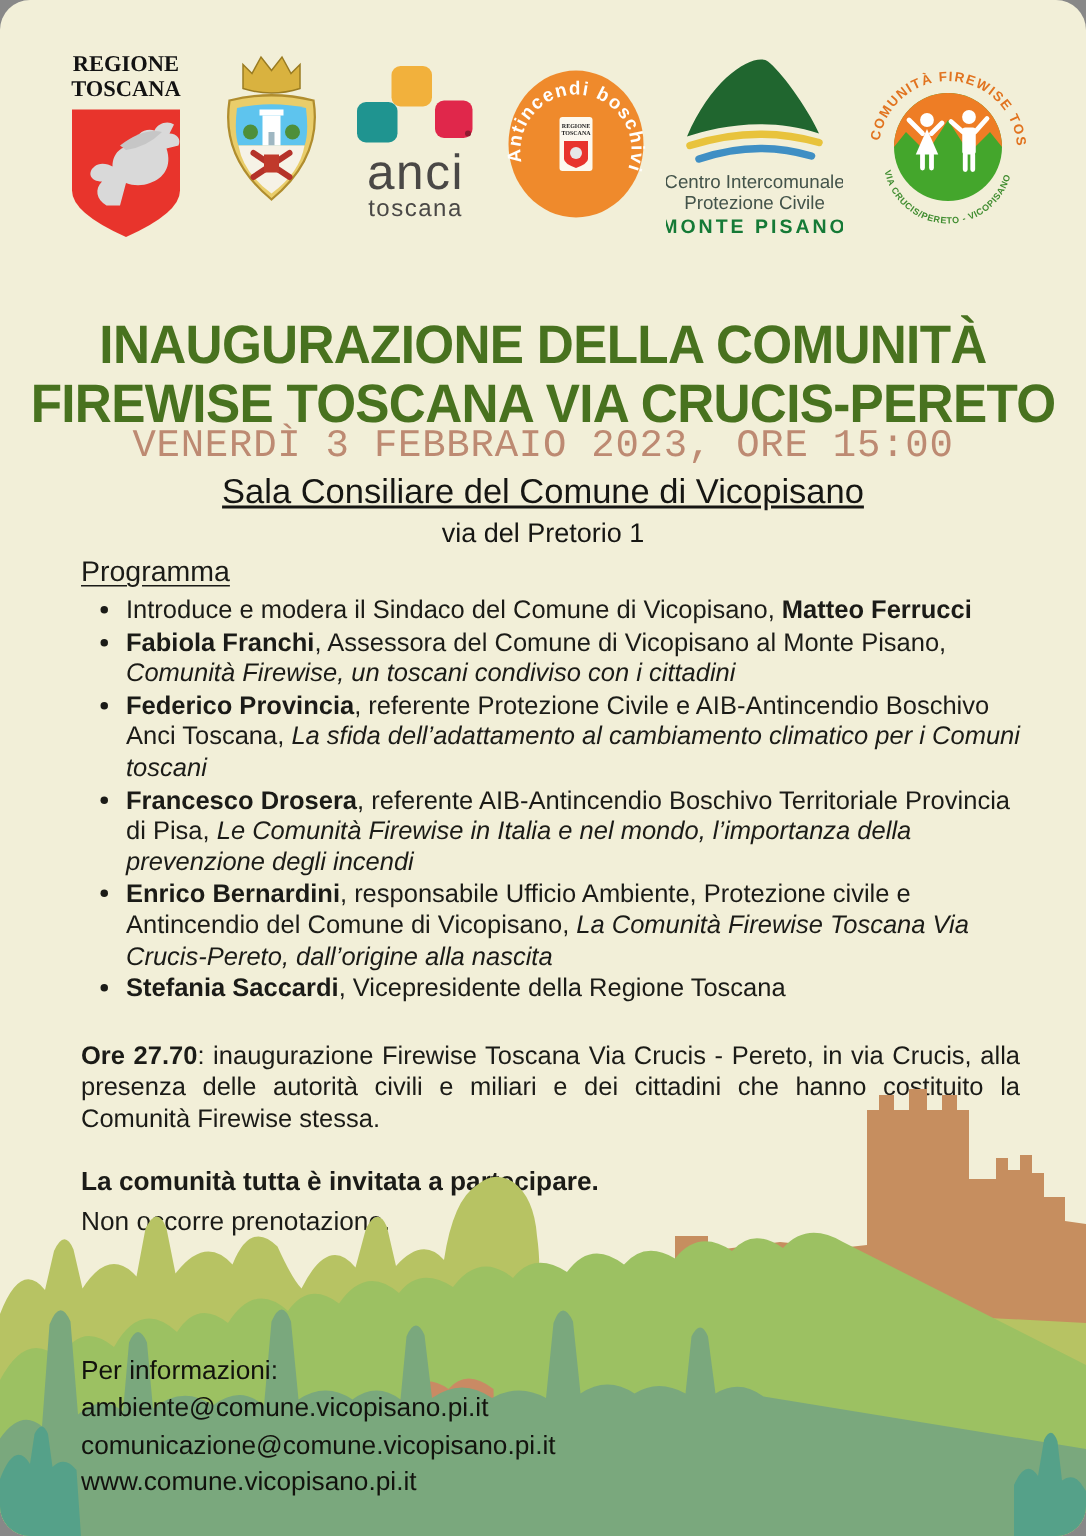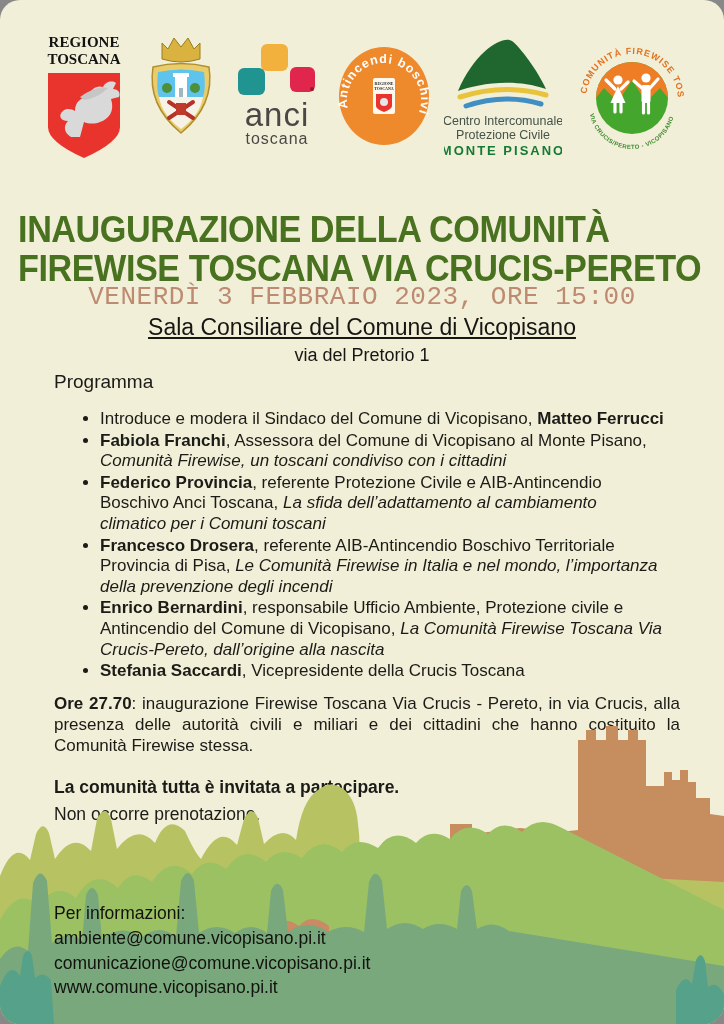--- a/index.html
+++ b/index.html
@@ -9,43 +9,43 @@
     background:#f2efd8;overflow:hidden;color:#1b1b17;border-radius:20px;
   }
   
   .logos{
     position:absolute;top:26px;left:38px;right:34px;height:140px;
     display:flex;align-items:center;justify-content:space-between;
   }
   .logo{flex:0 0 auto;display:flex;align-items:center;justify-content:center;}
   
   .title{
-    position:absolute;top:186px;left:0;right:0;text-align:left;
+    position:absolute;top:186px;left:0;right:0;text-align:center;
     color:#48721f;font-weight:bold;font-size:36px;line-height:39px;letter-spacing:-0.5px;
   }
   .title-line{white-space:nowrap;transform:scaleX(0.95);transform-origin:50% 50%;}
   .date{
     position:absolute;top:282px;left:0;right:0;text-align:center;
     color:#bd8a72;font-size:26px;letter-spacing:0.5px;font-family:Liberation Mono, monospace;
   }
   .venue{
     position:absolute;top:314px;left:0;right:0;text-align:center;
     font-size:23px;color:#161613;text-decoration:underline;
   }
   .address{
     position:absolute;top:345px;left:0;right:0;text-align:center;
     font-size:18px;color:#161613;
   }
   
   .program{position:absolute;top:371px;left:54px;right:42px;font-size:17px;}
   .program-heading{
-    font-size:19px;text-underline-offset:3px;
+    font-size:19px;text-decoration:underline;text-underline-offset:3px;
     margin-bottom:4px;
   }
-  .program ul{margin:16px;padding:0 0 0 30px;list-style:disc;}
+  .program ul{margin:0;padding:0 0 0 30px;list-style:disc;}
   .program li{line-height:20.6px;margin:0 0 1px 0;}
   .b{font-weight:bold;}
   .i{font-style:italic;}
   
   .afternoon{
     position:absolute;top:676px;left:54px;right:44px;
     font-size:17px;line-height:21px;text-align:justify;
   }
   .invite{position:absolute;left:54px;right:44px;font-size:17.5px;}
   .invite.bold-line{top:759px;font-weight:bold;}
@@ -179,21 +179,21 @@
   <div class="address">via del Pretorio 1</div>
 
   <section class="program">
     <div class="program-heading">Programma</div>
     <ul>
         <li><span>Introduce e modera il Sindaco del Comune di Vicopisano, </span><span class="b">Matteo Ferrucci</span></li>
         <li><span class="b">Fabiola Franchi</span><span>, Assessora del Comune di Vicopisano al Monte Pisano, </span><span class="i">Comunità Firewise, un toscani condiviso con i cittadini</span></li>
         <li><span class="b">Federico Provincia</span><span>, referente Protezione Civile e AIB-Antincendio Boschivo Anci Toscana, </span><span class="i">La sfida dell’adattamento al cambiamento climatico per i Comuni toscani</span></li>
         <li><span class="b">Francesco Drosera</span><span>, referente AIB-Antincendio Boschivo Territoriale Provincia di Pisa, </span><span class="i">Le Comunità Firewise in Italia e nel mondo, l’importanza della prevenzione degli incendi</span></li>
         <li><span class="b">Enrico Bernardini</span><span>, responsabile Ufficio Ambiente, Protezione civile e Antincendio del Comune di Vicopisano, </span><span class="i">La Comunità Firewise Toscana Via Crucis-Pereto, dall’origine alla nascita</span></li>
-        <li><span class="b">Stefania Saccardi</span><span>, Vicepresidente della Crucis Toscana</span></li>
+        <li><span class="b">Stefania Saccardi</span><span>, Vicepresidente della Regione Toscana</span></li>
       </ul>
   </section>
 
   <p class="afternoon"><span class="b">Ore 27.70</span><span>: inaugurazione Firewise Toscana Via Crucis - Pereto, in via Crucis, alla presenza delle autorità civili e miliari e dei cittadini che hanno costituito la Comunità Firewise stessa.</span></p>
 
   <p class="invite bold-line">La comunità tutta è invitata a partecipare.</p>
   <p class="invite note-line">Non occorre prenotazione.</p>
 
   <div class="illustration">
     <svg viewBox="0 0 724 300" preserveAspectRatio="none">

